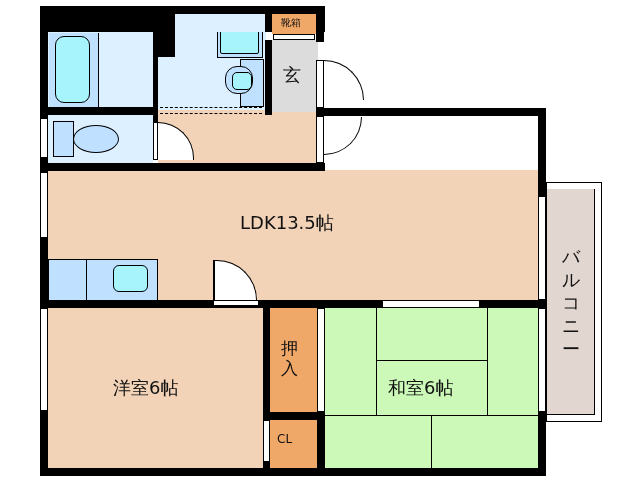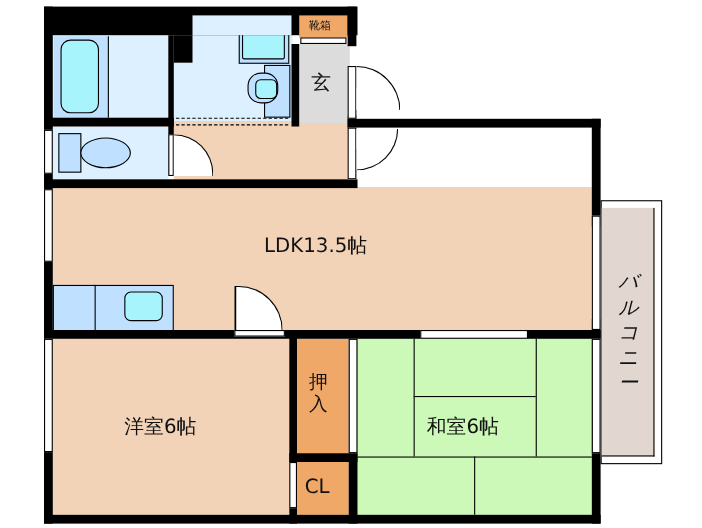--- a/index.html
+++ b/index.html
@@ -114,14 +114,14 @@
 <div class="tline" style="left:487px;top:308px;width:1px;height:107px;"></div>
 <div class="tline" style="left:376px;top:360px;width:111px;height:1px;"></div>
 <div class="tline" style="left:325px;top:415px;width:213px;height:1px;"></div>
 <div class="tline" style="left:431px;top:415px;width:1px;height:53px;"></div>
 
 <div class="lbl" style="left:283px;top:63px;font-size:18px;">玄</div>
 <div class="lbl" style="left:240px;top:211px;font-size:18px;">LDK13.5帖</div>
 <div class="lbl" style="left:113px;top:376px;font-size:18px;">洋室6帖</div>
 <div class="lbl" style="left:388px;top:376px;font-size:18px;">和室6帖</div>
 <div class="lbl" style="left:281px;top:340px;font-size:17px;width:18px;white-space:normal;line-height:20px;font-family:Liberation Mono, monospace;">押入</div>
-<div class="lbl" style="left:277px;top:432px;font-size:18px;">CL</div>
-<div class="lbl" style="left:562px;top:245px;font-size:18px;width:18px;white-space:normal;line-height:23px;font-style:italic;">バルコニー</div>
+<div class="lbl" style="left:277px;top:432px;font-size:12px;">CL</div>
+<div class="lbl" style="left:562px;top:245px;font-size:18px;width:18px;white-space:normal;line-height:23px;">バルコニー</div>
 
 </body></html>

